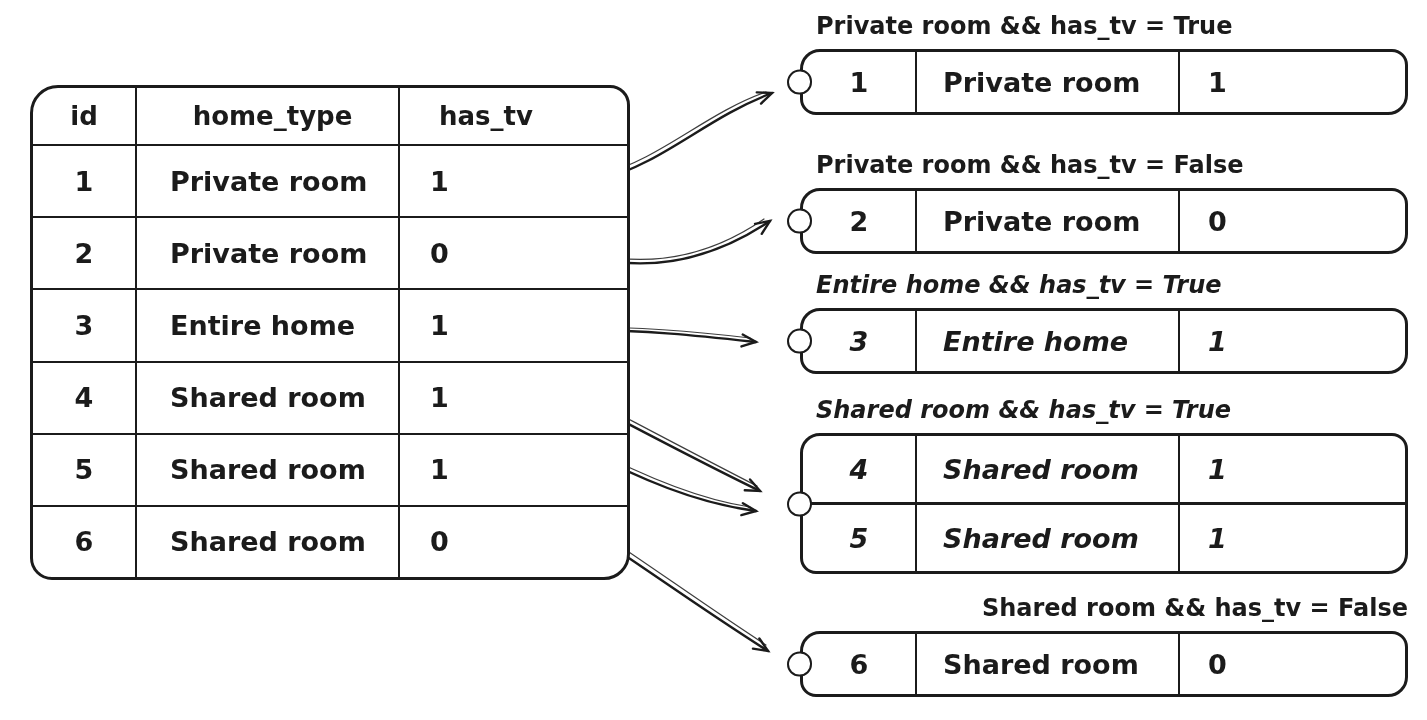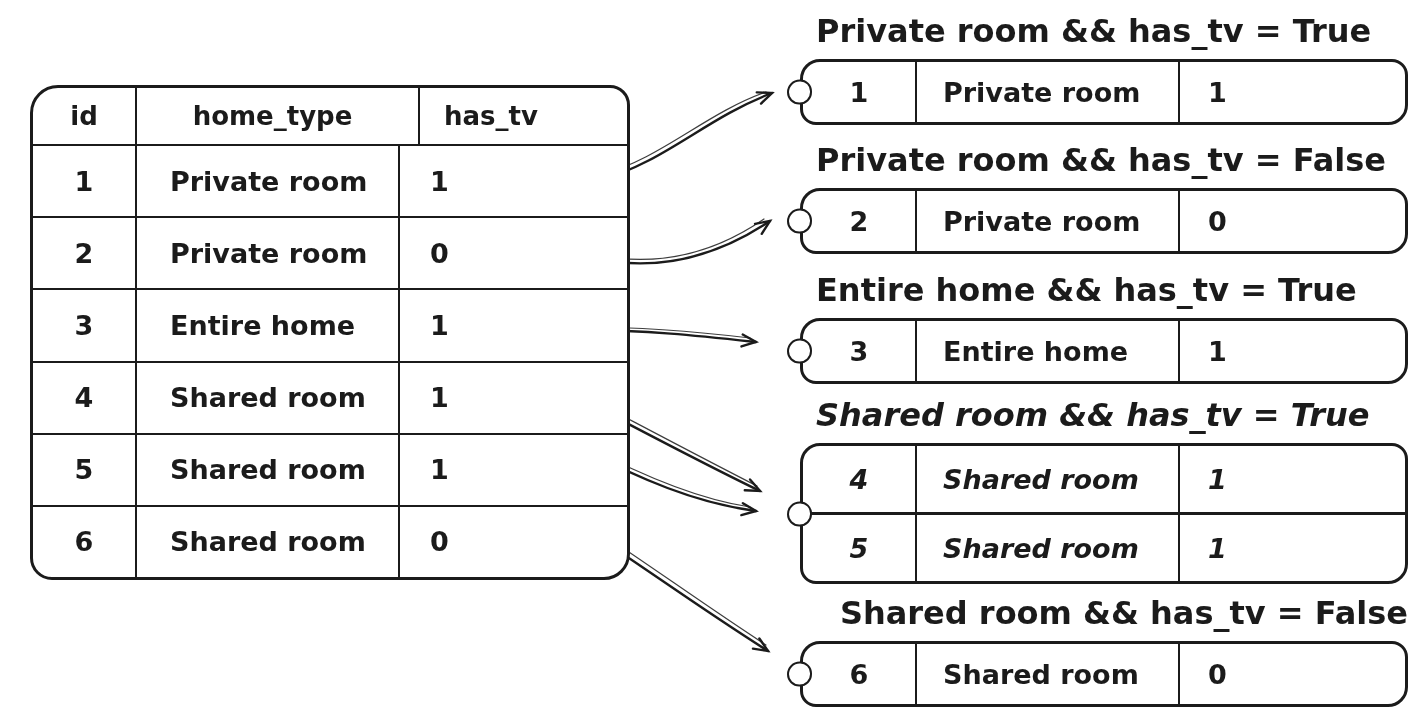--- a/index.html
+++ b/index.html
@@ -13,24 +13,24 @@
     position:absolute; left:30px; top:85px; width:600px; height:495px;
     border:3px solid #1b1b1b; border-radius:28px 20px 26px 22px;
     display:flex; flex-direction:column; box-sizing:border-box; background:#fff;
   }
   .src-row{display:flex; flex:1; border-top:2.5px solid #1b1b1b; font-size:27px;}
   .src-row.header{border-top:none; flex:0 0 56px; font-size:26px;}
   .cell-id{flex:0 0 102px; display:flex; align-items:center; justify-content:center;}
   .cell-home{flex:0 0 263px; border-left:2.5px solid #1b1b1b; display:flex; align-items:center; padding-left:33px; box-sizing:border-box;}
   .cell-tv{flex:1; border-left:2.5px solid #1b1b1b; display:flex; align-items:center; padding-left:30px; box-sizing:border-box;}
   .src-row.header .cell-home{justify-content:center; padding-left:10px;}
-  .src-row.header .cell-tv{padding-left:24px;margin-left:20px;}
+  .src-row.header .cell-tv{padding-left:39px;}
   
   .group{position:absolute; left:800px; width:608px;}
-  .group-label{font-size:32px; margin:0 0 9px 16px; white-space:nowrap;}
+  .group-label{font-size:24px; margin:0 0 9px 16px; white-space:nowrap;}
   .group-box{position:relative; border:3px solid #1b1b1b; border-radius:20px 16px 20px 16px; background:#fff; box-sizing:border-box;}
   .group-row{display:flex; height:60px; font-size:27px;}
   .group-row + .group-row{border-top:3px solid #1b1b1b;}
   .tall .group-row{height:66px;}
   .g-cell-id{flex:0 0 112px; display:flex; align-items:center; justify-content:center;}
   .g-cell-home{flex:0 0 263px; border-left:2.5px solid #1b1b1b; display:flex; align-items:center; padding-left:26px; box-sizing:border-box;}
   .g-cell-tv{flex:1; border-left:2.5px solid #1b1b1b; display:flex; align-items:center; padding-left:28px; box-sizing:border-box;}
   .node-circle{
     position:absolute; left:-16px; top:50%; transform:translateY(-50%);
     width:25px; height:25px; border:2.5px solid #1b1b1b; border-radius:52% 48% 50% 50%;
@@ -109,33 +109,33 @@
     <div class="group-box">
       <span class="node-circle"></span>
       <div class="group-row">
         <div class="g-cell-id">1</div>
         <div class="g-cell-home">Private room</div>
         <div class="g-cell-tv">1</div>
       </div>
     </div>
   </div>
 
-  <div class="group" style="top:141px;">
+  <div class="group" style="top:151px;">
     <div class="group-label">Private room &amp;&amp; has_tv = False</div>
     <div class="group-box">
       <span class="node-circle"></span>
       <div class="group-row">
         <div class="g-cell-id">2</div>
         <div class="g-cell-home">Private room</div>
         <div class="g-cell-tv">0</div>
       </div>
     </div>
   </div>
 
-  <div class="group" style="top:271px;">
+  <div class="group" style="top:271px;font-style:italic;">
     <div class="group-label">Entire home &amp;&amp; has_tv = True</div>
     <div class="group-box">
       <span class="node-circle"></span>
       <div class="group-row">
         <div class="g-cell-id">3</div>
         <div class="g-cell-home">Entire home</div>
         <div class="g-cell-tv">1</div>
       </div>
     </div>
   </div>

